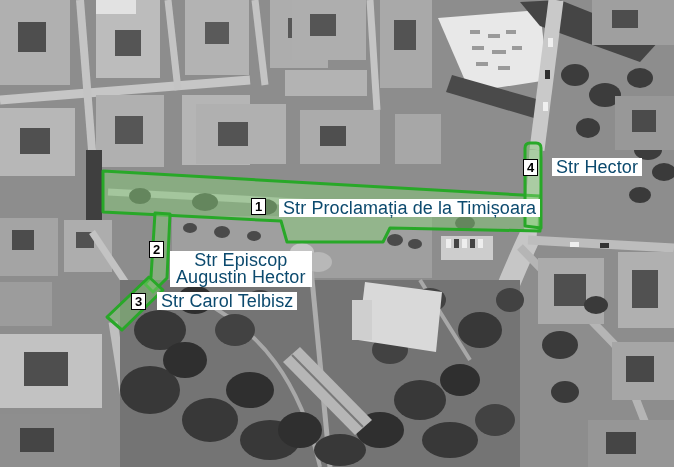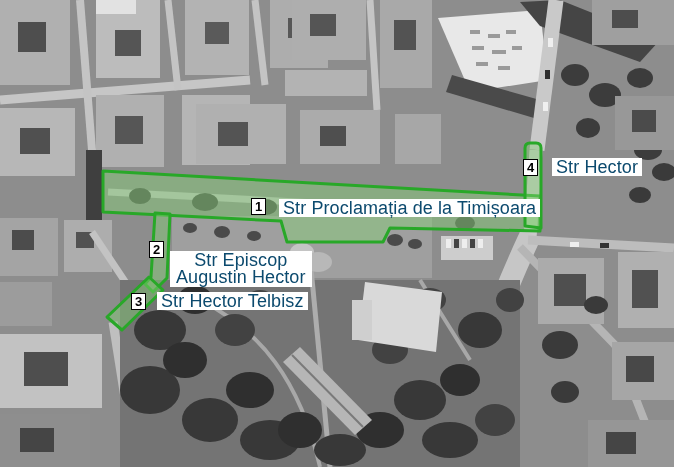--- a/index.html
+++ b/index.html
@@ -243,18 +243,18 @@
   <div class="route-marker" style="left:251px;top:198px;">1</div>
   <div class="map-label" style="left:279px;top:199px;">Str Proclamația de la Timișoara</div>
 
   <div class="route-marker" style="left:149px;top:241px;">2</div>
   <div class="map-label two-line" style="left:170px;top:237px;margin-top:14px;">
     <span>Str Episcop</span><br>
     <span>Augustin Hector</span>
   </div>
 
   <div class="route-marker" style="left:131px;top:293px;">3</div>
-  <div class="map-label" style="left:157px;top:292px;">Str Hector Telbisz</div>
+  <div class="map-label" style="left:157px;top:292px;">Str Carol Telbisz</div>
 
   <div class="route-marker" style="left:523px;top:159px;">4</div>
   <div class="map-label" style="left:552px;top:158px;">Str Hector</div>
 
 </div>
 
 </body></html>

